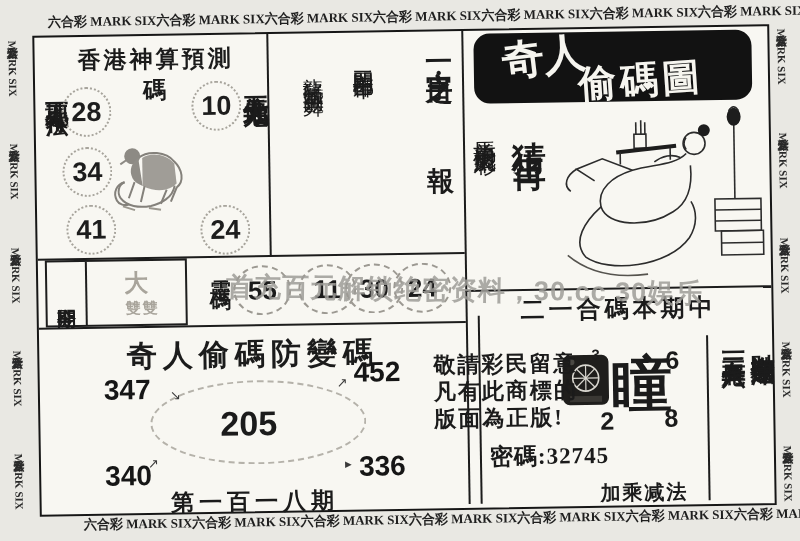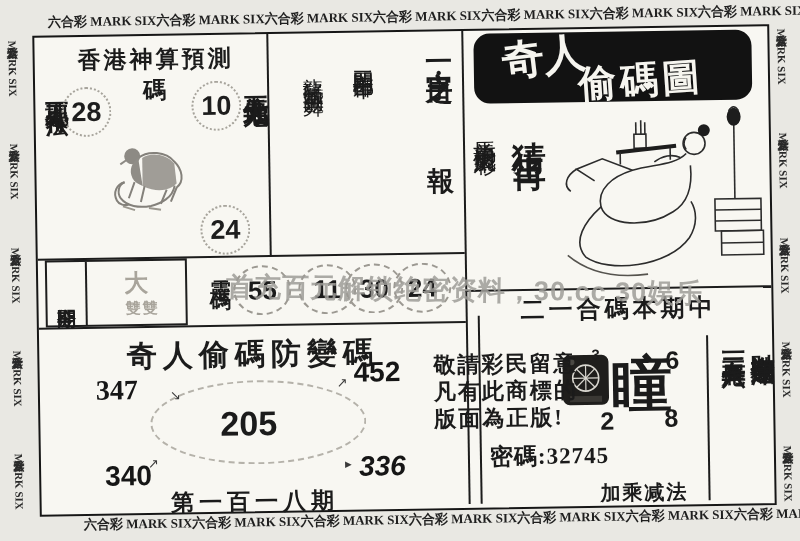--- a/index.html
+++ b/index.html
@@ -114,20 +114,26 @@
       <div class="ln" style="left:439px;top:285px;width:2px;height:188px;z-index:1;"></div>
       <div class="ln" style="left:667px;top:308px;width:2px;height:165px;"></div>
 
       <div class="lp-title serif">香港神算預測碼</div>
       <div class="vtext serif" style="left:6px;top:45px;font-size:23px;font-weight:bold;letter-spacing:2px;">地丁五未神行法</div>
       <div class="vtext serif" style="left:204px;top:42px;font-size:25px;font-weight:bold;letter-spacing:1px;">五停七才天地人</div>
 
       <div class="circle-num" style="left:26px;top:50px;">
           <span>28</span>
         </div>
+      <div class="circle-num" style="left:26px;top:110px;">
+          <span>34</span>
+        </div>
+      <div class="circle-num" style="left:29px;top:168px;">
+          <span>41</span>
+        </div>
       <div class="circle-num" style="left:156px;top:46px;">
           <span>10</span>
         </div>
       <div class="circle-num" style="left:163px;top:170px;">
           <span>24</span>
         </div>
 
       <svg style="position:absolute;left:72px;top:104px;" width="88" height="76" viewBox="0 0 88 76">
         <g stroke="#84817b" fill="none" stroke-width="2">
           <path d="M30,18 C40,10 58,12 66,22 C74,30 76,42 68,48 L62,62 M58,50 L52,64 M36,46 L32,62 M26,42 L20,58"></path>
@@ -164,28 +170,28 @@
         </div>
       <div class="oval-num" style="left:307px;top:231px;">
           <span>30</span>
         </div>
       <div class="oval-num" style="left:355px;top:231px;">
           <span>24</span>
         </div>
 
       <div class="ac-title serif">奇人偷碼防變碼</div>
       <div class="ac-ellipse"></div>
-      <div class="ac-num" style="left:56px;top:338px;font-family:Liberation Serif, serif;">347</div>
+      <div class="ac-num" style="left:64px;top:338px;">347</div>
       <div class="ac-arrow" style="left:130px;top:352px;">↘</div>
       <div class="ac-num" style="left:314px;top:324px;">452</div>
       <div class="ac-arrow" style="left:297px;top:342px;">↗</div>
       <div class="ac-center" style="left:180px;top:370px;">205</div>
       <div class="ac-num" style="left:64px;top:424px;">340</div>
       <div class="ac-arrow" style="left:107px;top:420px;">↗</div>
-      <div class="ac-num" style="left:318px;top:418px;font-style:italic;">336</div>
+      <div class="ac-num" style="left:318px;top:418px;">336</div>
       <div class="ac-arrow" style="left:302px;top:425px;font-size:11px;">►</div>
       <div class="issue serif">第一百一八期</div>
 
       <div class="banner">
         <span class="b1">奇人</span>
         <span class="b2">偷碼圖</span>
       </div>
       <div class="vtext serif" style="left:469px;top:84px;font-size:34px;font-weight:bold;letter-spacing:8px;">猜生肖</div>
       <div class="vtext serif" style="left:433px;top:92px;font-size:23px;letter-spacing:2px;">馬前龍后虎來彩</div>
 

